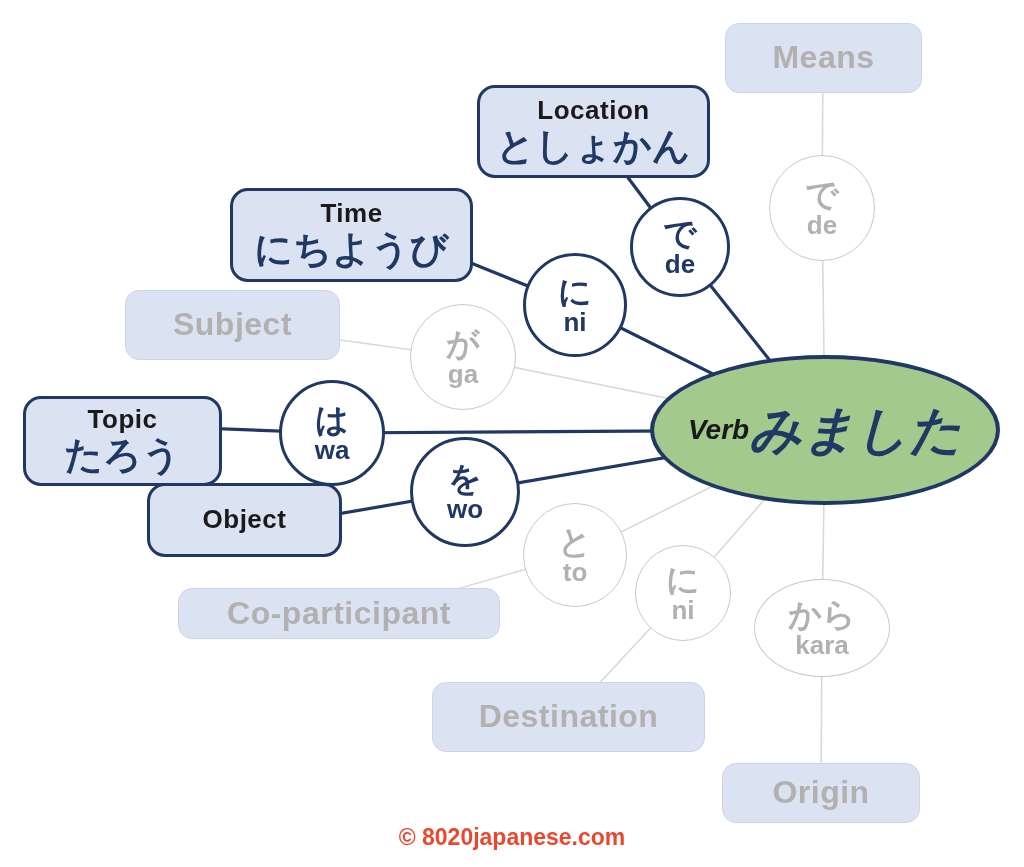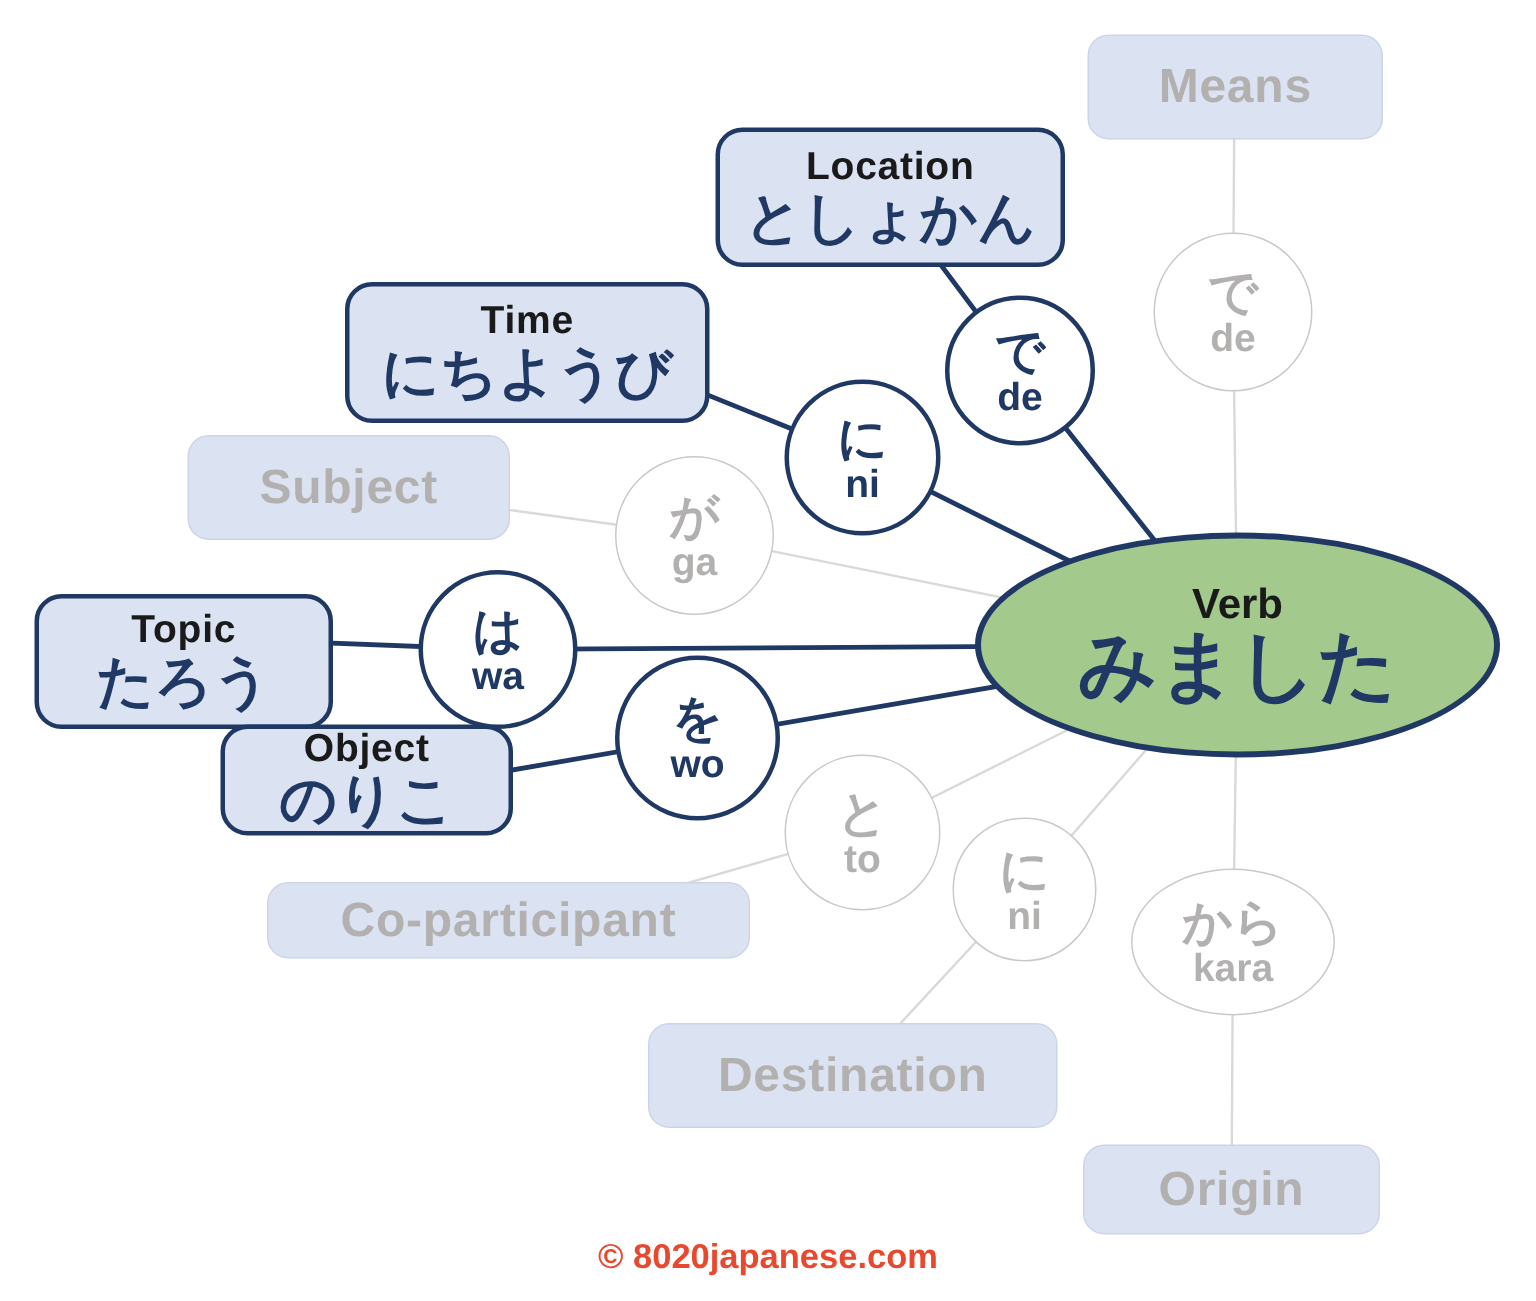--- a/index.html
+++ b/index.html
@@ -74,25 +74,26 @@
   .particle-kana { font-size: 33px; }
   .particle-romaji { font-size: 26px; }
   .verb-ellipse {
     position: absolute;
     left: 650px; top: 355px;
     width: 350px; height: 150px;
     border-radius: 50%;
     background: var(--green, #a3c98c);
     border: 4px solid var(--navy, #1f3864);
     display: flex;
-    flex-direction: column;
+    flex-direction: row;
     align-items: center;
     justify-content: center;
     text-align: center;
     line-height: 1.05;
+    font-style: italic;
   }
   .verb-label { font-size: 28px; color: var(--label_black, #1a1a1a); }
   .verb-word { font-size: 52px; color: var(--navy, #1f3864); }
   .credit {
     position: absolute;
     left: 0; top: 824px;
     width: 1024px;
     text-align: center;
     font-size: 23px;
     color: var(--credit, #e8492e);
@@ -161,21 +162,20 @@
   <div class="role-box active" style="left:230px; top:172px; width:243px; height:94px;margin-top:16px;">
     <div class="role-label">Time</div>
     <div class="role-word">にちようび</div>
   </div>
   <div class="role-box active" style="left:23px; top:380px; width:199px; height:90px;margin-top:16px;">
     <div class="role-label">Topic</div>
     <div class="role-word">たろう</div>
   </div>
   <div class="role-box active" style="left:147px; top:483px; width:195px; height:74px;">
     <div class="role-label">Object</div>
-    <div class="role-word">のりこ</div>
   </div>
 
   <div class="particle active" style="left:630px; top:197px; width:100px; height:100px;">
     <div class="particle-kana">で</div>
     <div class="particle-romaji">de</div>
   </div>
   <div class="particle active" style="left:523px; top:253px; width:104px; height:104px;">
     <div class="particle-kana">に</div>
     <div class="particle-romaji">ni</div>
   </div>

